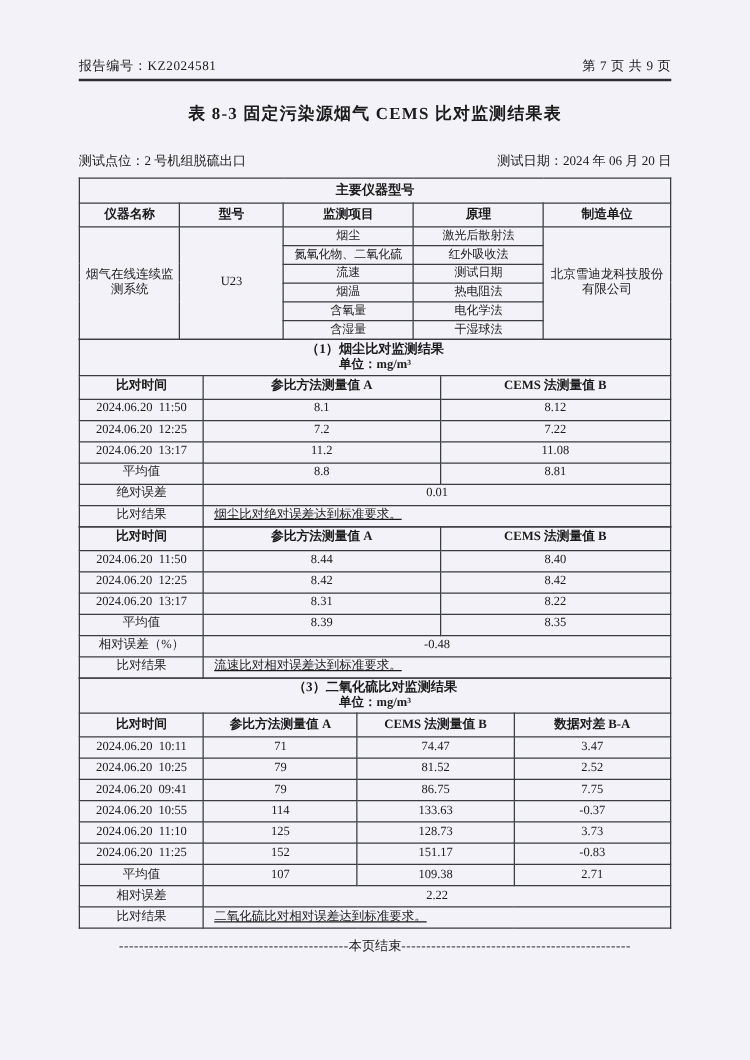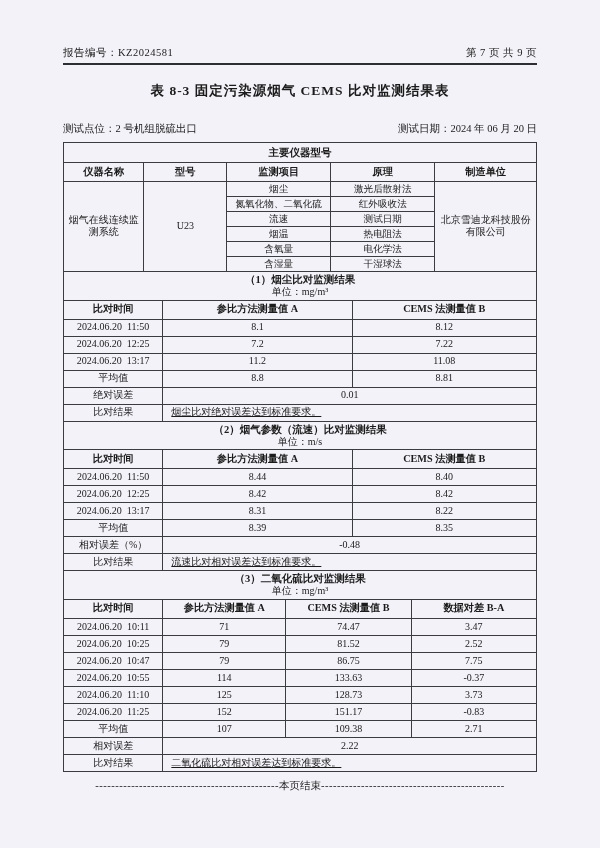--- a/index.html
+++ b/index.html
@@ -62,21 +62,21 @@
   }
   .tbl td.col-hdr { font-weight: bold; font-size: 10.2px; height: 19px; }
   .instrument-tbl td.item-cell { height: 13px; font-size: 9.6px; }
   .sec-hdr-cell { height: 20px; }
   .sec-hdr-flex {
     display: flex; justify-content: space-between; align-items: center;
     padding: 0 2px;
     flex-direction: column;
   }
   .sec-hdr-flex .sec-title { font-weight: bold; font-size: 10.5px; }
-  .sec-hdr-flex .sec-unit { font-weight: normal; font-size: 10px; }
+  .sec-hdr-flex .sec-unit { font-weight: bold; font-size: 10px; }
   td.time-cell { white-space: pre; }
   td.left-cell { text-align: left; padding-left: 8px; text-decoration: underline; }
   
   .footer-line {
     margin-top: 7px;
     text-align: center;
     font-size: 10.5px;
     white-space: nowrap;
     overflow: hidden;
     letter-spacing: 0;
@@ -201,28 +201,20 @@
   </tbody>
     </table>
 
   <table class="tbl">
     <colgroup>
       <col style="width:21%">
         <col style="width:40%">
         <col style="width:39%">
     </colgroup>
     <tbody>
-        <tr>
-      <td colspan="3" class="sec-hdr-cell">
-        <div class="sec-hdr-flex">
-          <span class="sec-title">（2）烟气参数（流速）比对监测结果</span>
-          <span class="sec-unit">单位：m/s</span>
-        </div>
-      </td>
-    </tr>
     <tr>
       <td class="col-hdr">比对时间</td>
       <td class="col-hdr">参比方法测量值 A</td>
       <td class="col-hdr">CEMS 法测量值 B</td>
     </tr>
     <tr>
       <td class="time-cell">2024.06.20  11:50</td>
       <td>8.44</td>
       <td>8.40</td>
     </tr>
@@ -280,21 +272,21 @@
       <td>74.47</td>
       <td>3.47</td>
     </tr>
     <tr>
       <td class="time-cell">2024.06.20  10:25</td>
       <td>79</td>
       <td>81.52</td>
       <td>2.52</td>
     </tr>
     <tr>
-      <td class="time-cell">2024.06.20  10:47</td>
+      <td class="time-cell">2024.06.20  09:41</td>
       <td>79</td>
       <td>86.75</td>
       <td>7.75</td>
     </tr>
     <tr>
       <td class="time-cell">2024.06.20  10:55</td>
       <td>114</td>
       <td>133.63</td>
       <td>-0.37</td>
     </tr>

